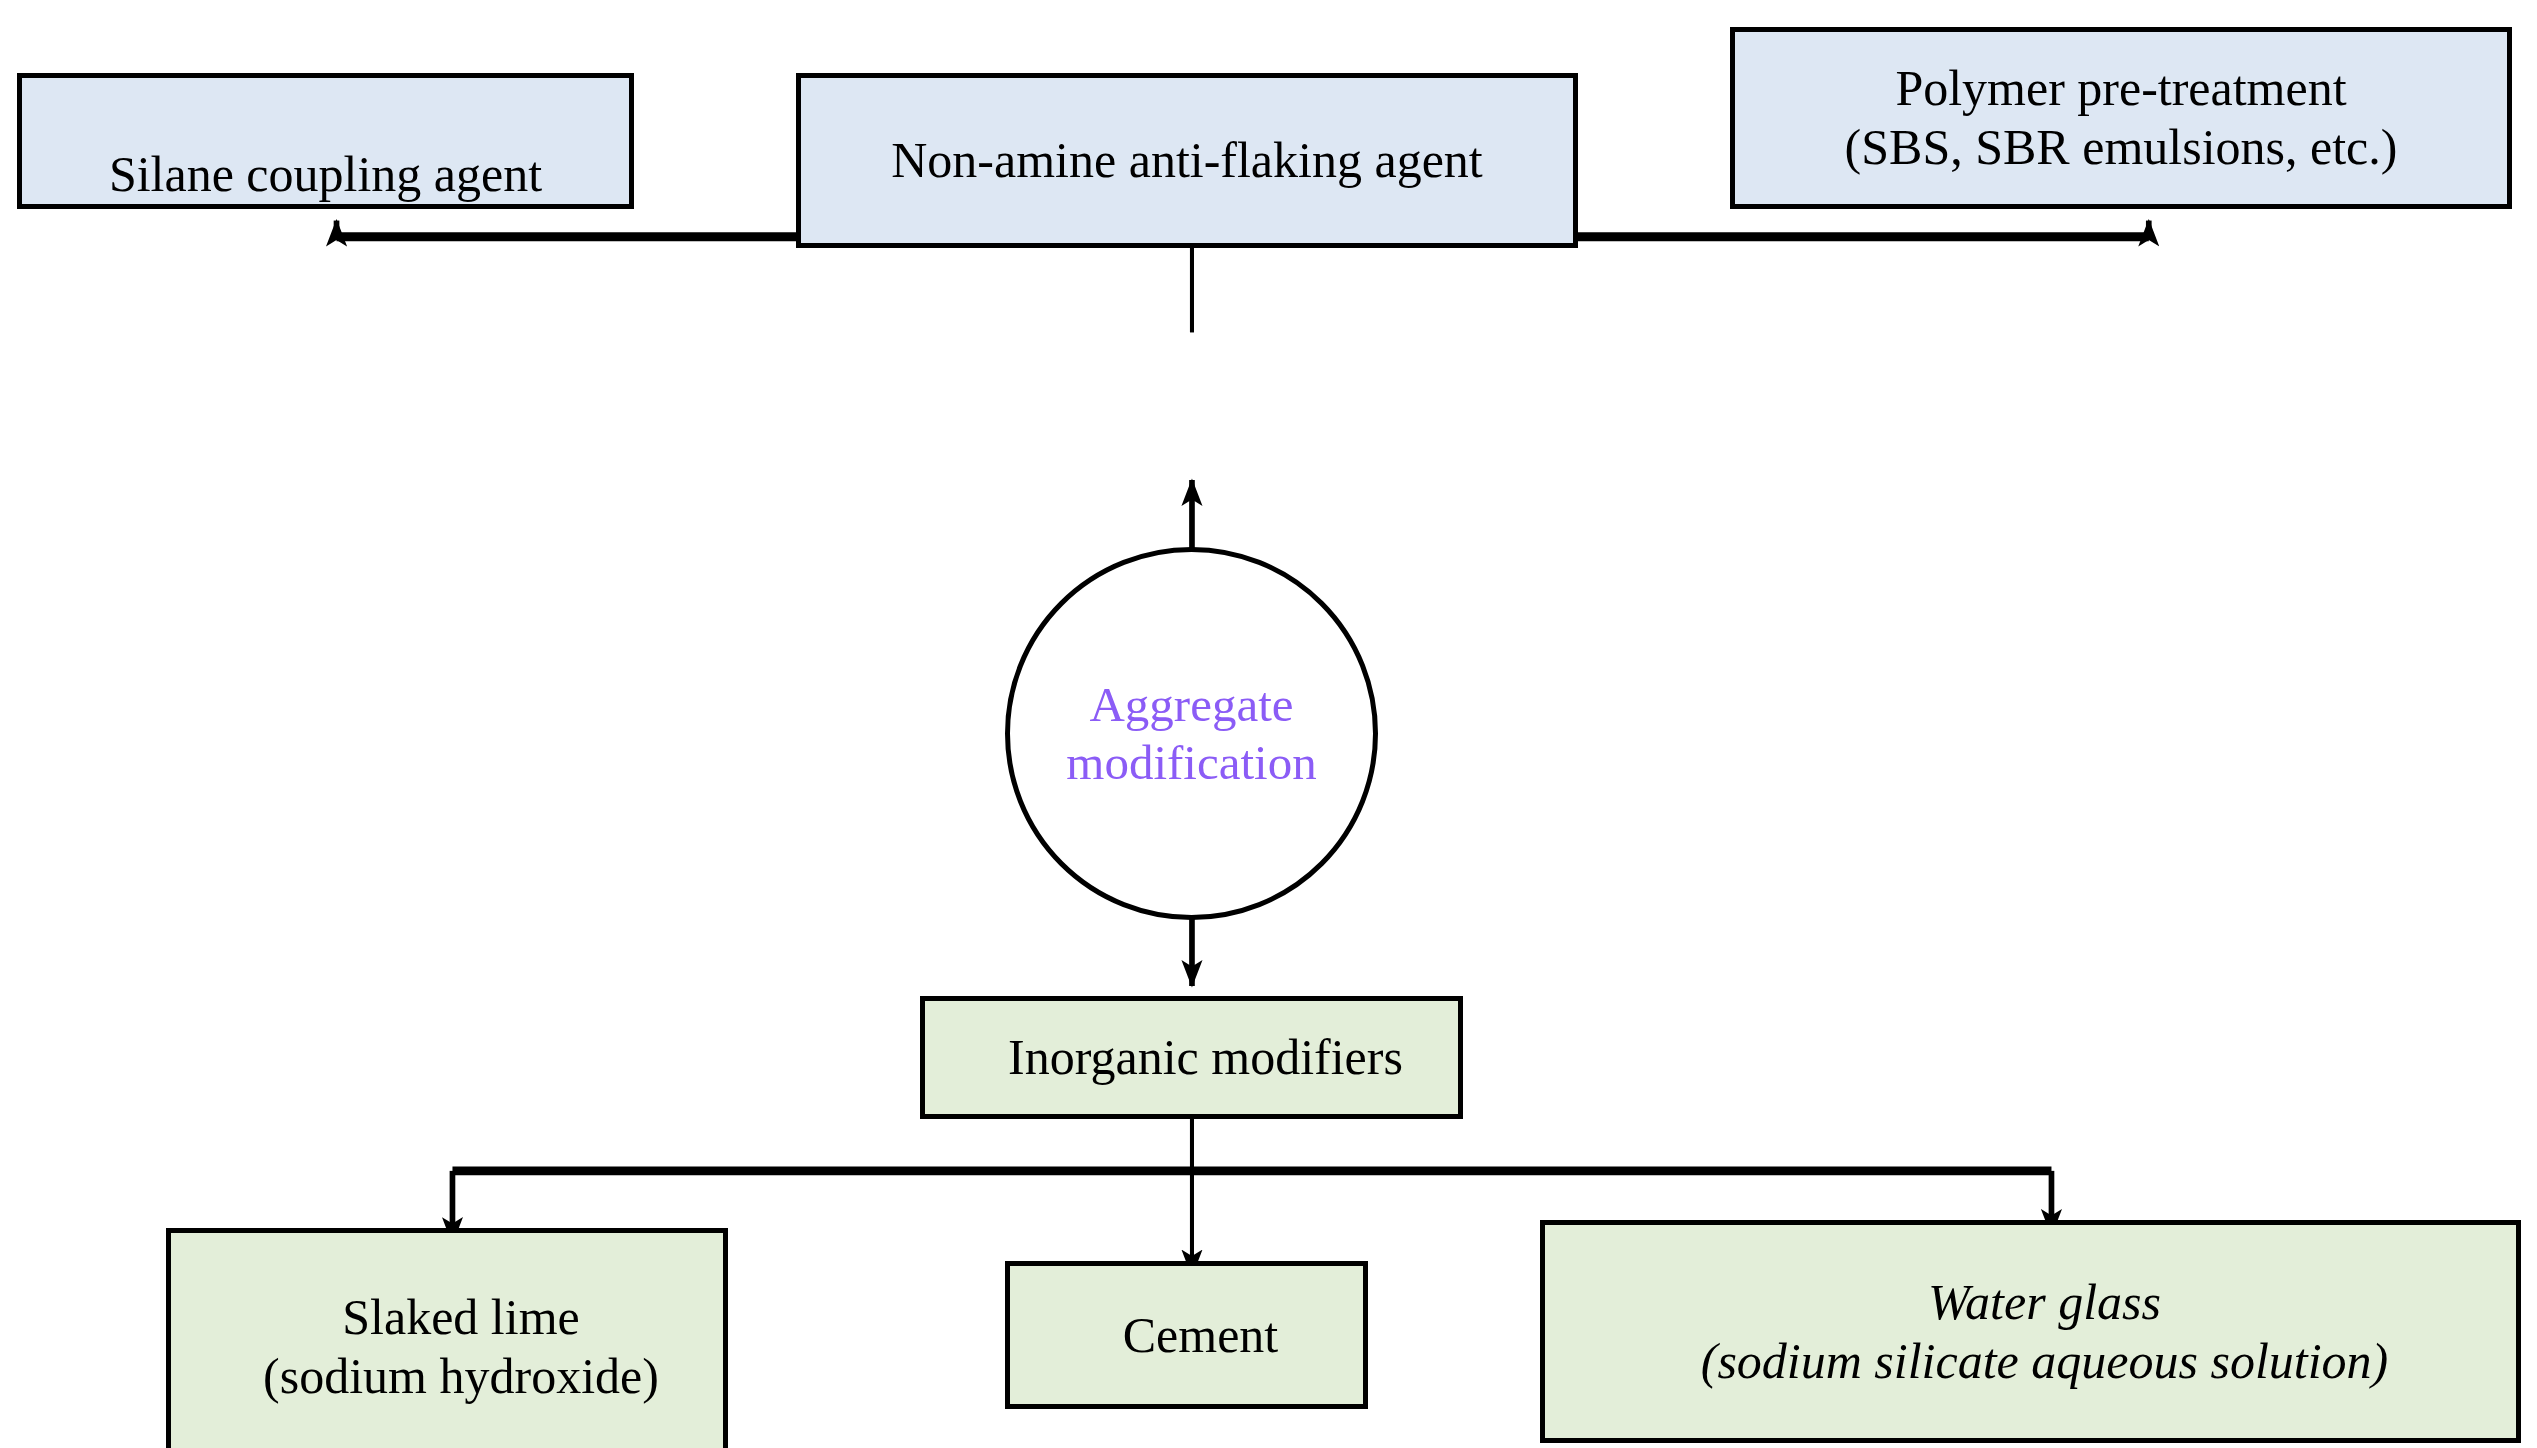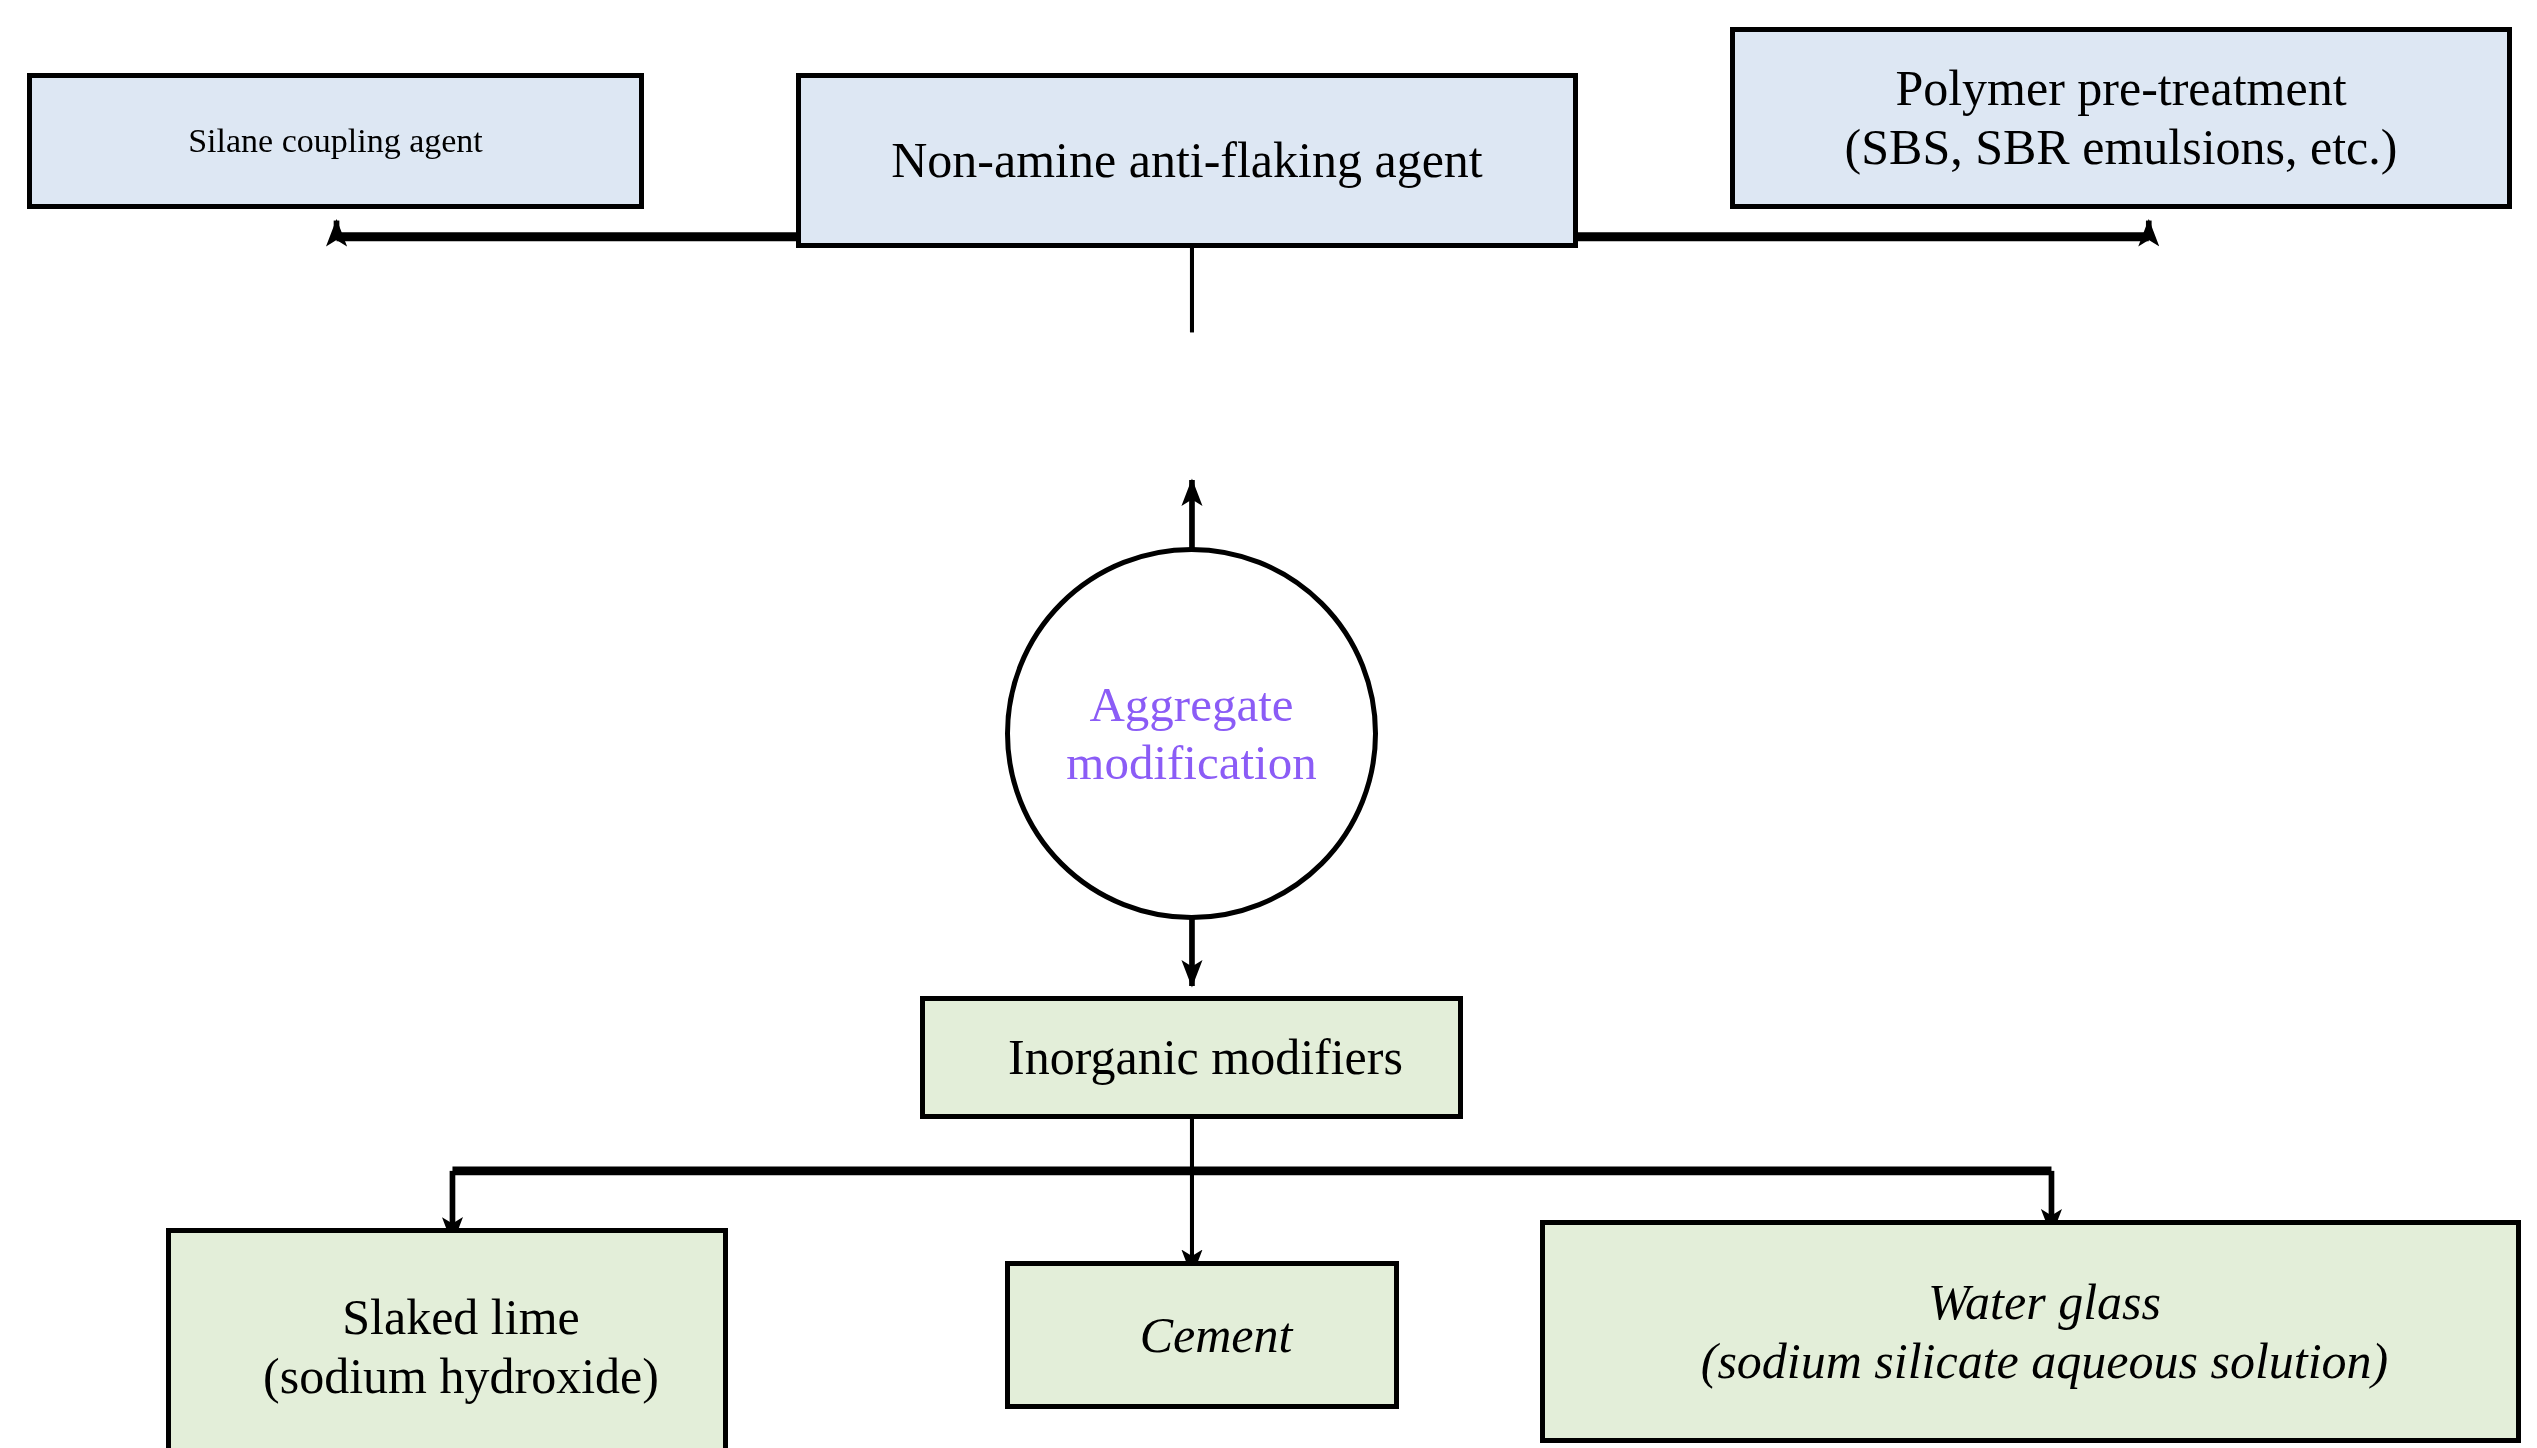--- a/index.html
+++ b/index.html
@@ -29,28 +29,28 @@
     box-sizing:border-box;
     border:5.7px solid #000000;
     background:#ffffff;
     border-radius:50%;
     display:flex;align-items:center;justify-content:center;
     text-align:center;line-height:1.18;color:#8b5cf6;
     z-index:2;
   }
 
   
-  #n-silane      {left:27px;  top:73px;   width:617px;  height:136px; font-size:34px;}
+  #n-silane      {left:17px;  top:73px;   width:617px;  height:136px; font-size:50px;align-items:flex-end;}
   #n-nonamine    {left:796px; top:73px;   width:782px;  height:175px; font-size:50px;}
   #n-polymer     {left:1730px;top:27px;   width:782px;  height:182px; font-size:50px;}
   #n-organic     {left:931px;top:332px;  width:516px;  height:138px; font-size:50px;}
   #n-circle      {left:1005px;top:547px;  width:373px;  height:373px; font-size:49px;}
   #n-inorganic   {left:920px;top:996px; width:543px;  height:123px; font-size:50px;}
   #n-slaked      {left:166px; top:1228px; width:562px;  height:237px; font-size:50px;}
-  #n-cement      {left:1005px;top:1261px; width:394px;  height:148px; font-size:50px;font-style:italic;}
+  #n-cement      {left:1005px;top:1261px; width:363px;  height:148px; font-size:50px;}
   #n-waterglass  {left:1540px;top:1220px; width:981px; height:223px; font-size:50px;font-style:italic;}
 </style>
 </head>
 <body>
 
 <div id="stage">
 
   <svg id="wires" viewBox="0 0 3130 1787" xmlns="http://www.w3.org/2000/svg">
     <defs>
       <marker id="arrUp" markerWidth="26" markerHeight="34" refX="13" refY="2" orient="0" markerUnits="userSpaceOnUse">

